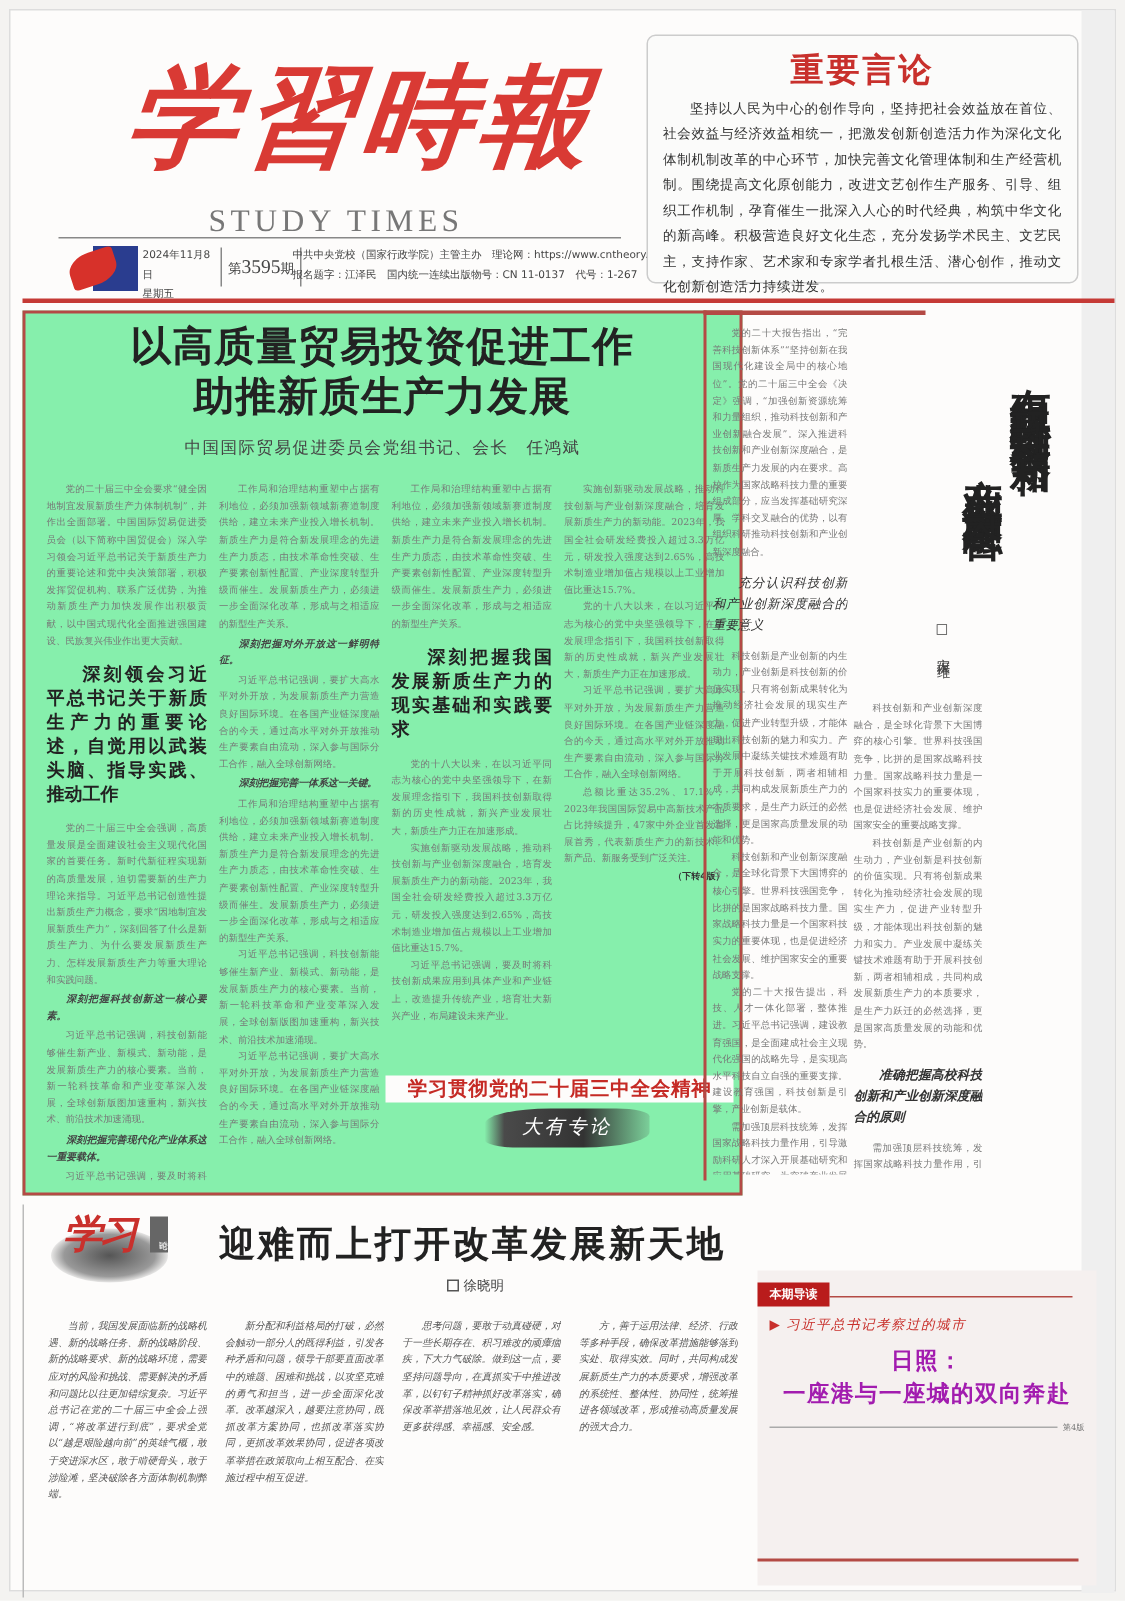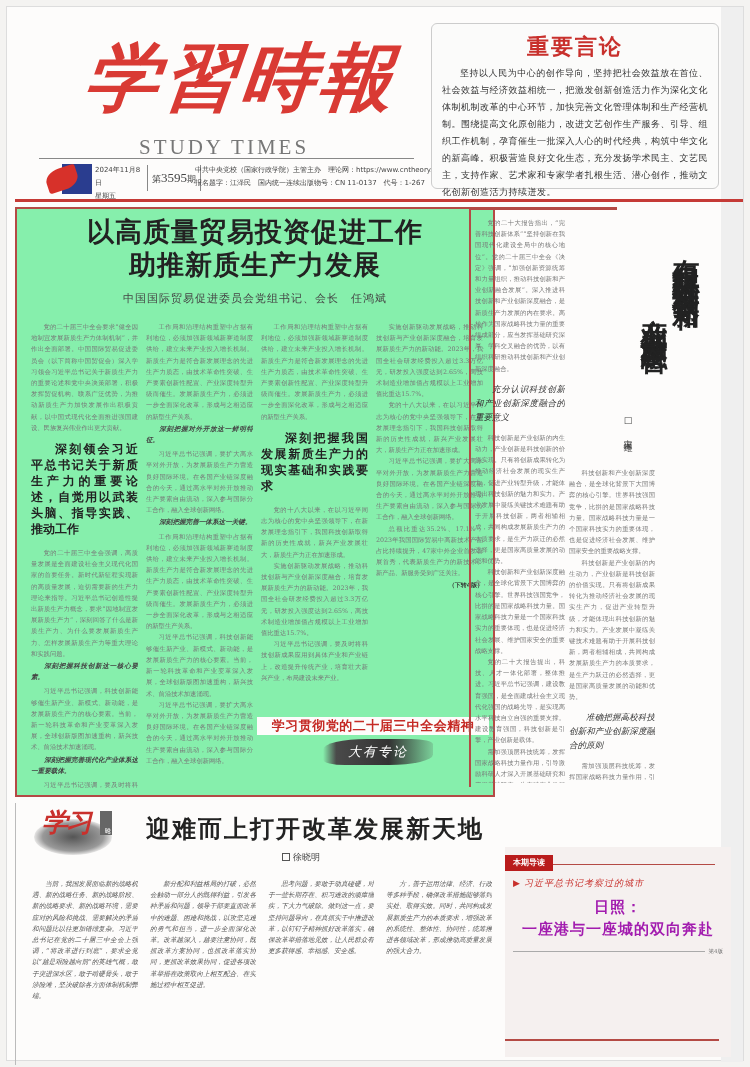--- a/index.html
+++ b/index.html
@@ -47,34 +47,34 @@
 
   
   .feature { position: absolute; left: 462px; top: 200px; width: 232px; height: 580px; }
   .feature .redbar { position: absolute; left: 0; top: 0; width: 148px; height: 3px; background: #b44a45; }
   .feature .leftrule { position: absolute; left: 0; top: 0; width: 2px; height: 580px; background: #b44a45; }
   .fcol-a { position: absolute; left: 6px; top: 10px; width: 90px; height: 566px; font-size: 6.3px; line-height: 11.2px; color: #777; overflow: hidden; text-align: justify; }
   .fcol-a p { text-indent: 2em; }
   .fcol-a h4 { font-size: 8.5px; line-height: 14px; color: #333; font-style: italic; font-weight: normal; text-indent: 2em; margin: 8px 0; }
   .fcol-b { position: absolute; left: 100px; top: 260px; width: 86px; height: 316px; font-size: 6.3px; line-height: 11.2px; color: #777; overflow: hidden; text-align: justify; }
   .fcol-b p { text-indent: 2em; }
-  .fcol-b h4 { font-size: 8.5px; line-height: 14px; color: #333; font-style: italic; font-weight: normal; text-indent: 2em; margin: 8px 0; }
+  .fcol-b h4 { font-size: 8.5px; line-height: 14px; color: #333; font-style: italic; font-weight: bold; text-indent: 2em; margin: 8px 0; }
   .vtitle { position: absolute; writing-mode: vertical-rl; font-family: "DejaVu Serif", serif; font-weight: bold; font-size: 27px; line-height: 30px; color: #222; letter-spacing: 4px; }
   .vtitle.a { left: 202px; top: 30px; }
   .vtitle.b { left: 170px; top: 90px; }
   .vauthor { position: absolute; left: 152px; top: 208px; writing-mode: vertical-rl; font-family: "DejaVu Sans", sans-serif; font-size: 9px; color: #444; letter-spacing: 2px; }
 
   
   .bottom { position: absolute; left: 8px; top: 796px; width: 480px; height: 262px; border-left: 1px solid #bbb; }
   .study-badge { position: absolute; left: 10px; top: 0; width: 90px; height: 56px; }
   .study-badge .ink { position: absolute; left: 8px; top: 16px; width: 78px; height: 36px; background: radial-gradient(ellipse at center, #555 0%, #999 55%, rgba(255,255,255,0) 75%); border-radius: 50%; }
   .study-badge .txt { position: absolute; left: 16px; top: 2px; font-weight: bold; font-style: italic; font-size: 26px; color: #c9302c; letter-spacing: -2px; }
   .study-badge .tag { position: absolute; left: 74px; top: 8px; width: 12px; height: 24px; background: #666; color: #eee; font-size: 6px; writing-mode: vertical-rl; text-align: center; }
   .bottom h1 { position: absolute; left: 130px; top: 10px; font-family: "DejaVu Serif", serif; font-weight: bold; font-size: 24px; color: #222; letter-spacing: 2px; }
-  .bottom .author { position: absolute; left: 266px; top: 48px; font-family: Liberation Mono, monospace; font-size: 9px; color: #444; }
+  .bottom .author { position: absolute; left: 282px; top: 48px; font-family: Liberation Mono, monospace; font-size: 9px; color: #444; }
   .bottom .author .sq { display: inline-block; width: 8px; height: 8px; border: 1px solid #555; margin-right: 3px; vertical-align: -1px; }
   .bcols { position: absolute; left: 16px; top: 76px; width: 460px; height: 182px; display: grid; grid-template-columns: repeat(4, 1fr); column-gap: 12px; }
   .bcol { font-size: 6.6px; line-height: 11.2px; color: #555; overflow: hidden; text-align: justify; font-style: italic; }
   .bcol p { text-indent: 2em; }
 
   
   .guide { position: absolute; left: 498px; top: 840px; width: 226px; height: 210px; background: #f5f0ef; }
   .guide .tab { position: absolute; left: 0; top: 8px; width: 48px; height: 16px; background: #b91c1c; color: #fff; font-family: "DejaVu Sans", sans-serif; font-size: 8px; line-height: 16px; text-align: center; font-weight: bold; }
   .guide .tabline { position: absolute; left: 48px; top: 17px; width: 162px; height: 1px; background: #b44a45; }
   .gitem { position: absolute; left: 8px; width: 210px; }

